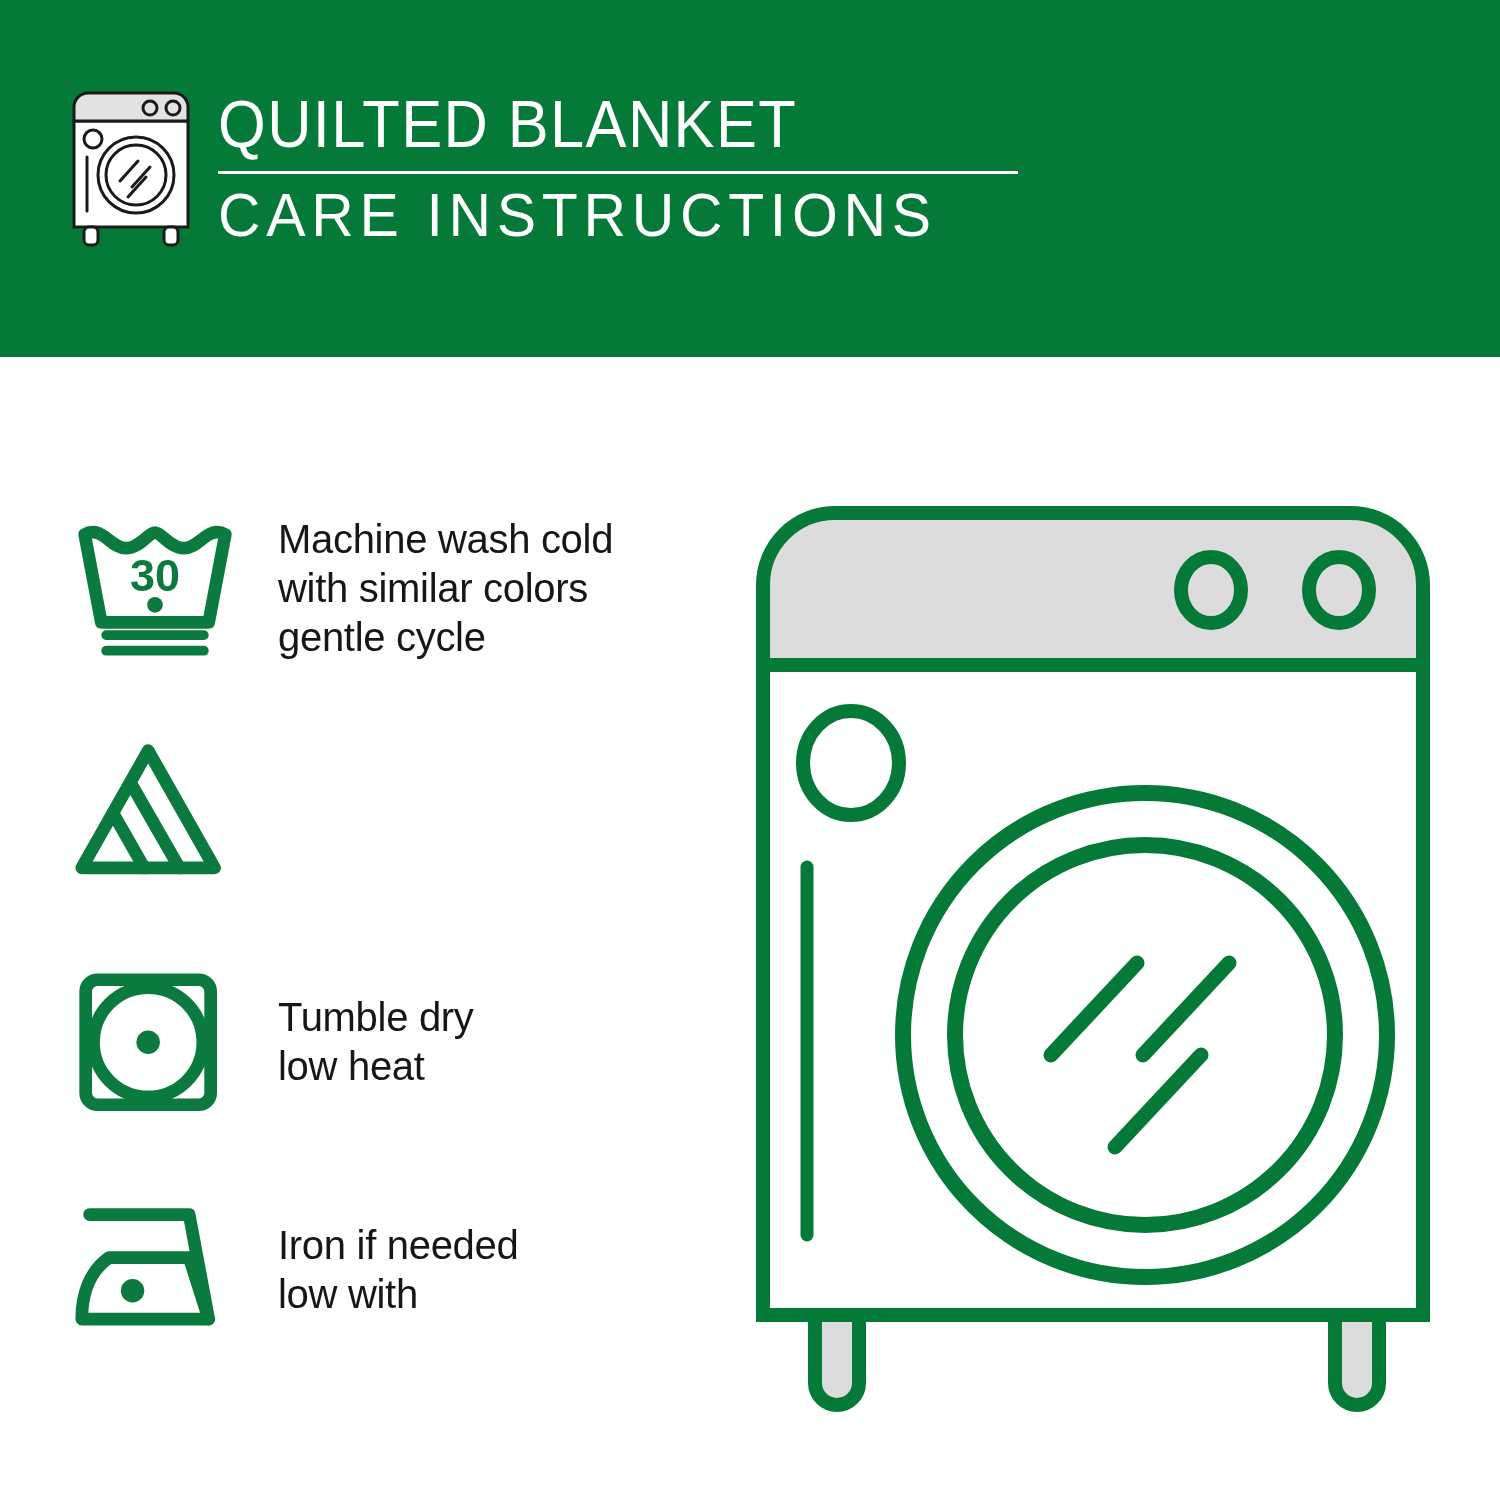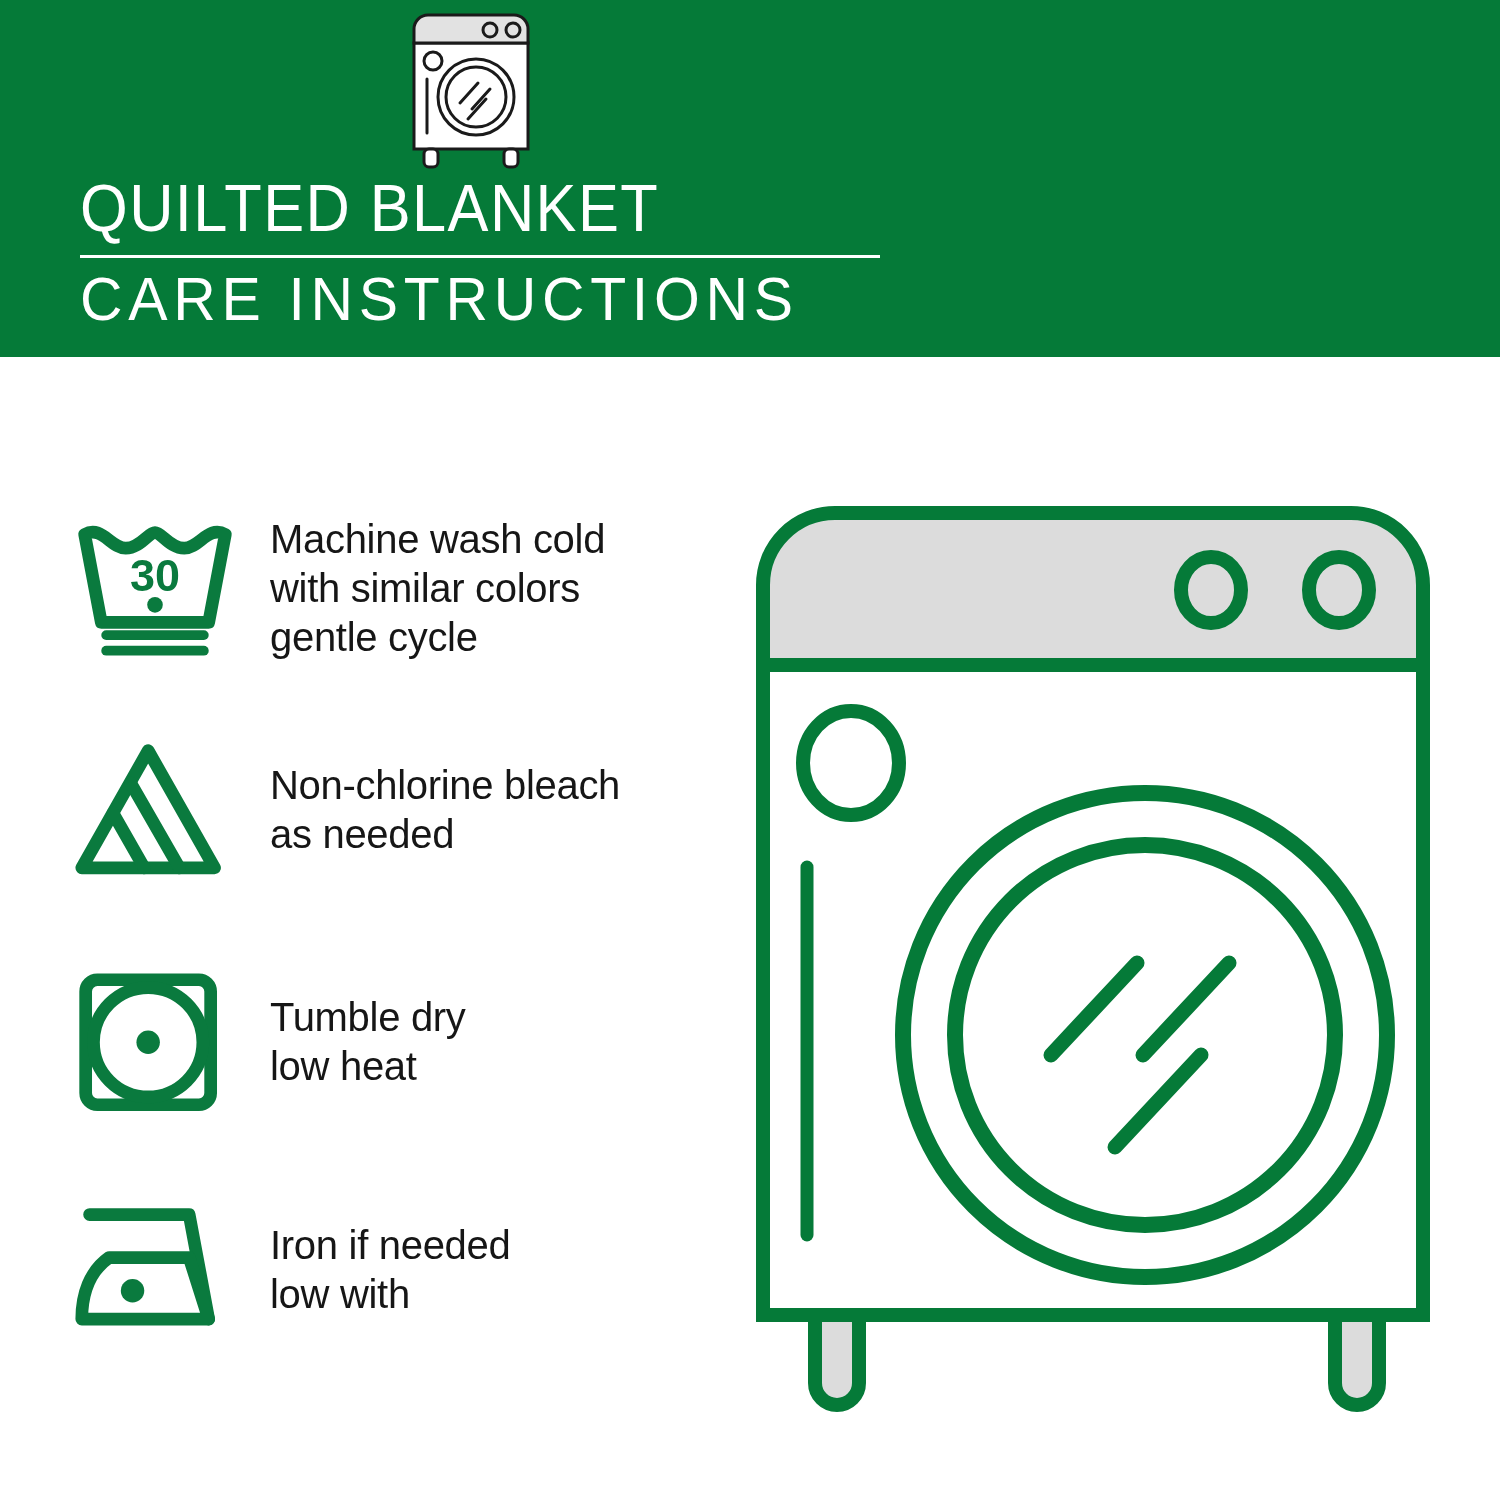--- a/index.html
+++ b/index.html
@@ -11,21 +11,21 @@
     position:relative;
   }
 
   
   #header{
     position:absolute; left:0; top:0; width:1500px; height:357px;
     background:#057A38;
     display:flex; align-items:center;
   }
   #header-inner{
-    display:flex; align-items:center; margin-left:62px; margin-top:-20px;flex-direction:column;
+    display:flex; align-items:center; margin-left:62px; margin-top:-20px;
   }
   #header-logo{ width:138px; height:168px; flex:0 0 auto; }
   #header-text{ margin-left:18px; }
 
   #main-title{
     color:#ffffff;
     font-size:66px;
     font-weight:300;
     letter-spacing:1.5px;
     line-height:1.0;
@@ -54,21 +54,21 @@
     position:absolute; left:0; top:357px; width:740px; height:1458px;
   }
   .care-row{
     position:absolute;
     display:flex;
     align-items:center;
     left:72px;
   }
   .care-icon{ flex:0 0 auto; width:166px; }
   .care-text{
-    margin-left:32px;
+    margin-left:40px;
     color:#161616;
     font-size:40px;
     line-height:1.22;
     letter-spacing:-0.3px;
     font-weight:400;
     white-space:pre-line;
   }
 
   #row-wash  { top:158px; }
   #row-bleach{ top:380px; }
@@ -146,22 +146,20 @@
   </div>
 
   <div class="care-row" id="row-bleach">
     <svg class="care-icon" viewBox="0 0 170 150">
       <g fill="none" stroke="#0A7A3E" stroke-width="13" stroke-linecap="round" stroke-linejoin="round">
         <path d="M78 14 L 146 134 L 10 134 Z"></path>
         <line x1="60" y1="47" x2="110" y2="134"></line>
         <line x1="42" y1="78" x2="74" y2="134"></line>
       </g>
     </svg>
-    <div class="care-text">Non-chlorine bleach
-as needed</div>
   </div>
 
   <div class="care-row" id="row-dry">
     <svg class="care-icon" viewBox="0 0 170 150">
       <g fill="none" stroke="#0A7A3E" stroke-width="13" stroke-linecap="round" stroke-linejoin="round">
         <rect x="14" y="11" width="128" height="128" rx="12"></rect>
         <circle cx="78" cy="75" r="56"></circle>
       </g>
       <circle cx="78" cy="75" r="12" fill="#0A7A3E"></circle>
     </svg>

